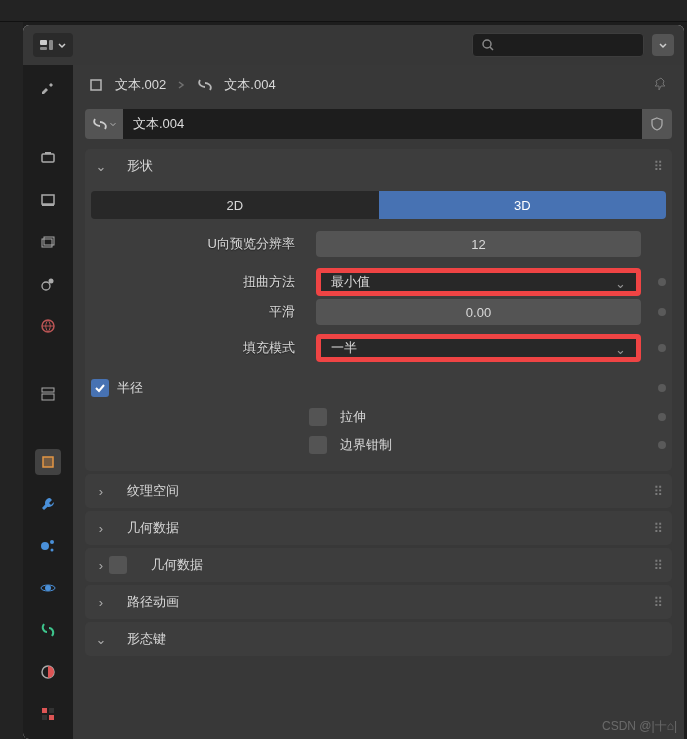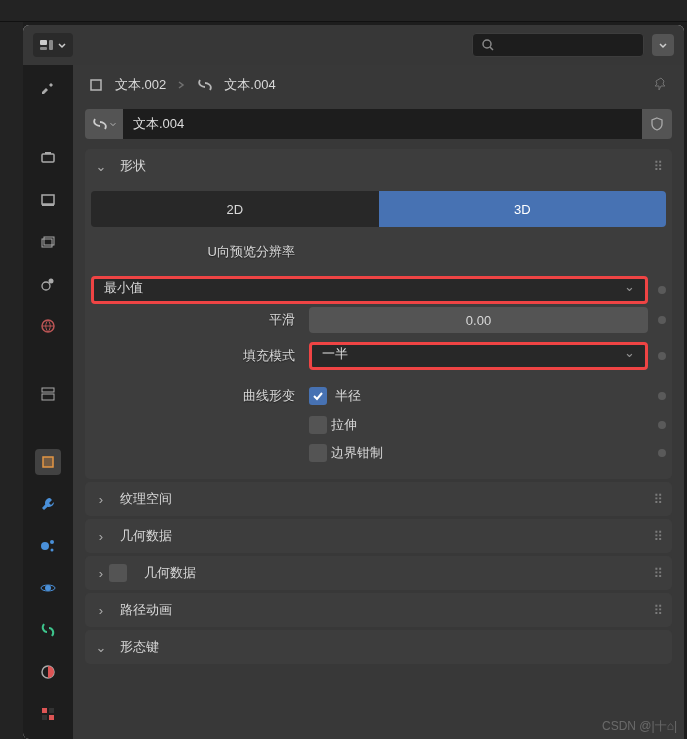--- a/index.html
+++ b/index.html
@@ -22,37 +22,37 @@
 .crumb-ico{opacity:.85}
 .crumb-chev{opacity:.5}
 .pin{margin-left:auto;opacity:.5}
 .name-row{display:flex;align-items:center;padding:4px 12px 10px;gap:0}
 .name-ico{width:38px;height:30px;background:#545454;border-radius:4px 0 0 4px;display:flex;align-items:center;justify-content:center}
 .name-field{flex:1;height:30px;background:#1d1d1d;border:none;padding:0 10px;color:#ddd;outline:none}
 .shield{width:30px;height:30px;background:#545454;border-radius:0 4px 4px 0;display:flex;align-items:center;justify-content:center}
 .sec{margin:0 12px 3px;background:#3d3d3d;border-radius:5px}
 .sec-hdr{height:34px;display:flex;align-items:center;padding:0 8px;cursor:pointer}
 .sec-chev{width:16px;text-align:center;opacity:.7}
-.sec-ttl{margin-left:11px}
+.sec-ttl{margin-left:18px}
 .sec-grip{margin-left:auto;opacity:.4;letter-spacing:1px}
 .sec-body{padding:4px 6px 12px}
 .seg{display:flex;margin:4px 0 10px}
-.seg-btn{flex:1;height:36px;display:flex;align-items:center;justify-content:center;background:#282828;cursor:pointer}
+.seg-btn{flex:1;height:28px;display:flex;align-items:center;justify-content:center;background:#282828;cursor:pointer}
 .seg-btn:first-child{border-radius:4px 0 0 4px}
 .seg-btn:last-child{border-radius:0 4px 4px 0}
 .seg-btn.on{background:#4772b3;color:#fff}
-.row{display:flex;align-items:center;height:30px;gap:8px}
+.row{display:flex;align-items:center;height:30px;gap:15px}
 .row-lbl{width:210px;text-align:right;padding-right:6px;text-shadow:0 1px 1px rgba(0,0,0,.5)}
 .row-ctrl{flex:1}
 .num{height:26px;background:#545454;border-radius:4px;display:flex;align-items:center;justify-content:center;cursor:ew-resize}
-.sel{height:28px;background:#282828;border:3px solid #ef4444;border-radius:4px;display:flex;align-items:flex-start;padding:0 10px;cursor:pointer}
+.sel{height:28px;background:#282828;border:5px solid #ef4444;border-radius:4px;display:flex;align-items:flex-end;padding:0 10px;cursor:pointer}
 .sel-chev{margin-left:auto;opacity:.6}
 .dot{width:8px;height:8px;border-radius:50%;background:#5a5a5a;margin-left:2px}
 .dot-sp{width:8px;margin-left:2px}
-.chk-row{display:flex;align-items:center;gap:4px;margin-left:218px;height:28px}
+.chk-row{display:flex;align-items:center;gap:13px;margin-left:218px;height:28px}
 .chk{width:18px;height:18px;border-radius:3px;background:#545454;display:flex;align-items:center;justify-content:center;cursor:pointer}
 .chk.on{background:#4772b3}
 .sec-chk{width:18px;height:18px;border-radius:3px;background:#545454;margin-right:6px}
 .watermark{position:absolute;bottom:4px;right:10px;opacity:.3;font-size:12px}
 svg{display:block}
 </style>
 </head>
 <body>
 
 <div class="top-strip"></div>
@@ -215,44 +215,45 @@
       <span class="sec-ttl">形状</span>
       <span class="sec-grip">⠿</span>
     </div>
     <div class="sec-body">
       <div class="seg">
         <div class="seg-btn">2D</div>
         <div class="seg-btn on">3D</div>
       </div>
       <div class="row">
         <div class="row-lbl">U向预览分辨率</div>
+        <div class="row-ctrl num">12</div>
         <div class="dot-sp"></div>
       </div>
       <div class="row" style="margin-top:8px">
+        <div class="row-lbl">扭曲方法</div>
         <div class="row-ctrl sel">
           <span>最小值</span>
           <span class="sel-chev">⌄</span>
         </div>
         <div class="dot"></div>
       </div>
       <div class="row">
         <div class="row-lbl">平滑</div>
         <div class="row-ctl row-ctrl num">0.00</div>
         <div class="dot"></div>
       </div>
       <div class="row" style="margin-top:6px">
         <div class="row-lbl">填充模式</div>
         <div class="row-ctrl sel">
           <span>一半</span>
           <span class="sel-chev">⌄</span>
         </div>
         <div class="dot"></div>
       </div>
       <div class="row" style="margin-top:10px">
-        <div class="row-lbl">曲线形变</div>
         <div class="row-ctrl" style="display:flex;align-items:center;gap:8px">
           <div class="chk on">
                     <svg width="12" height="12" viewBox="0 0 12 12">
                       <path d="M2 6l3 3 5-6" stroke="#fff" stroke-width="2" fill="none"></path>
                     </svg>
                   </div>
           <span>半径</span>
         </div>
         <div class="dot"></div>
       </div>

